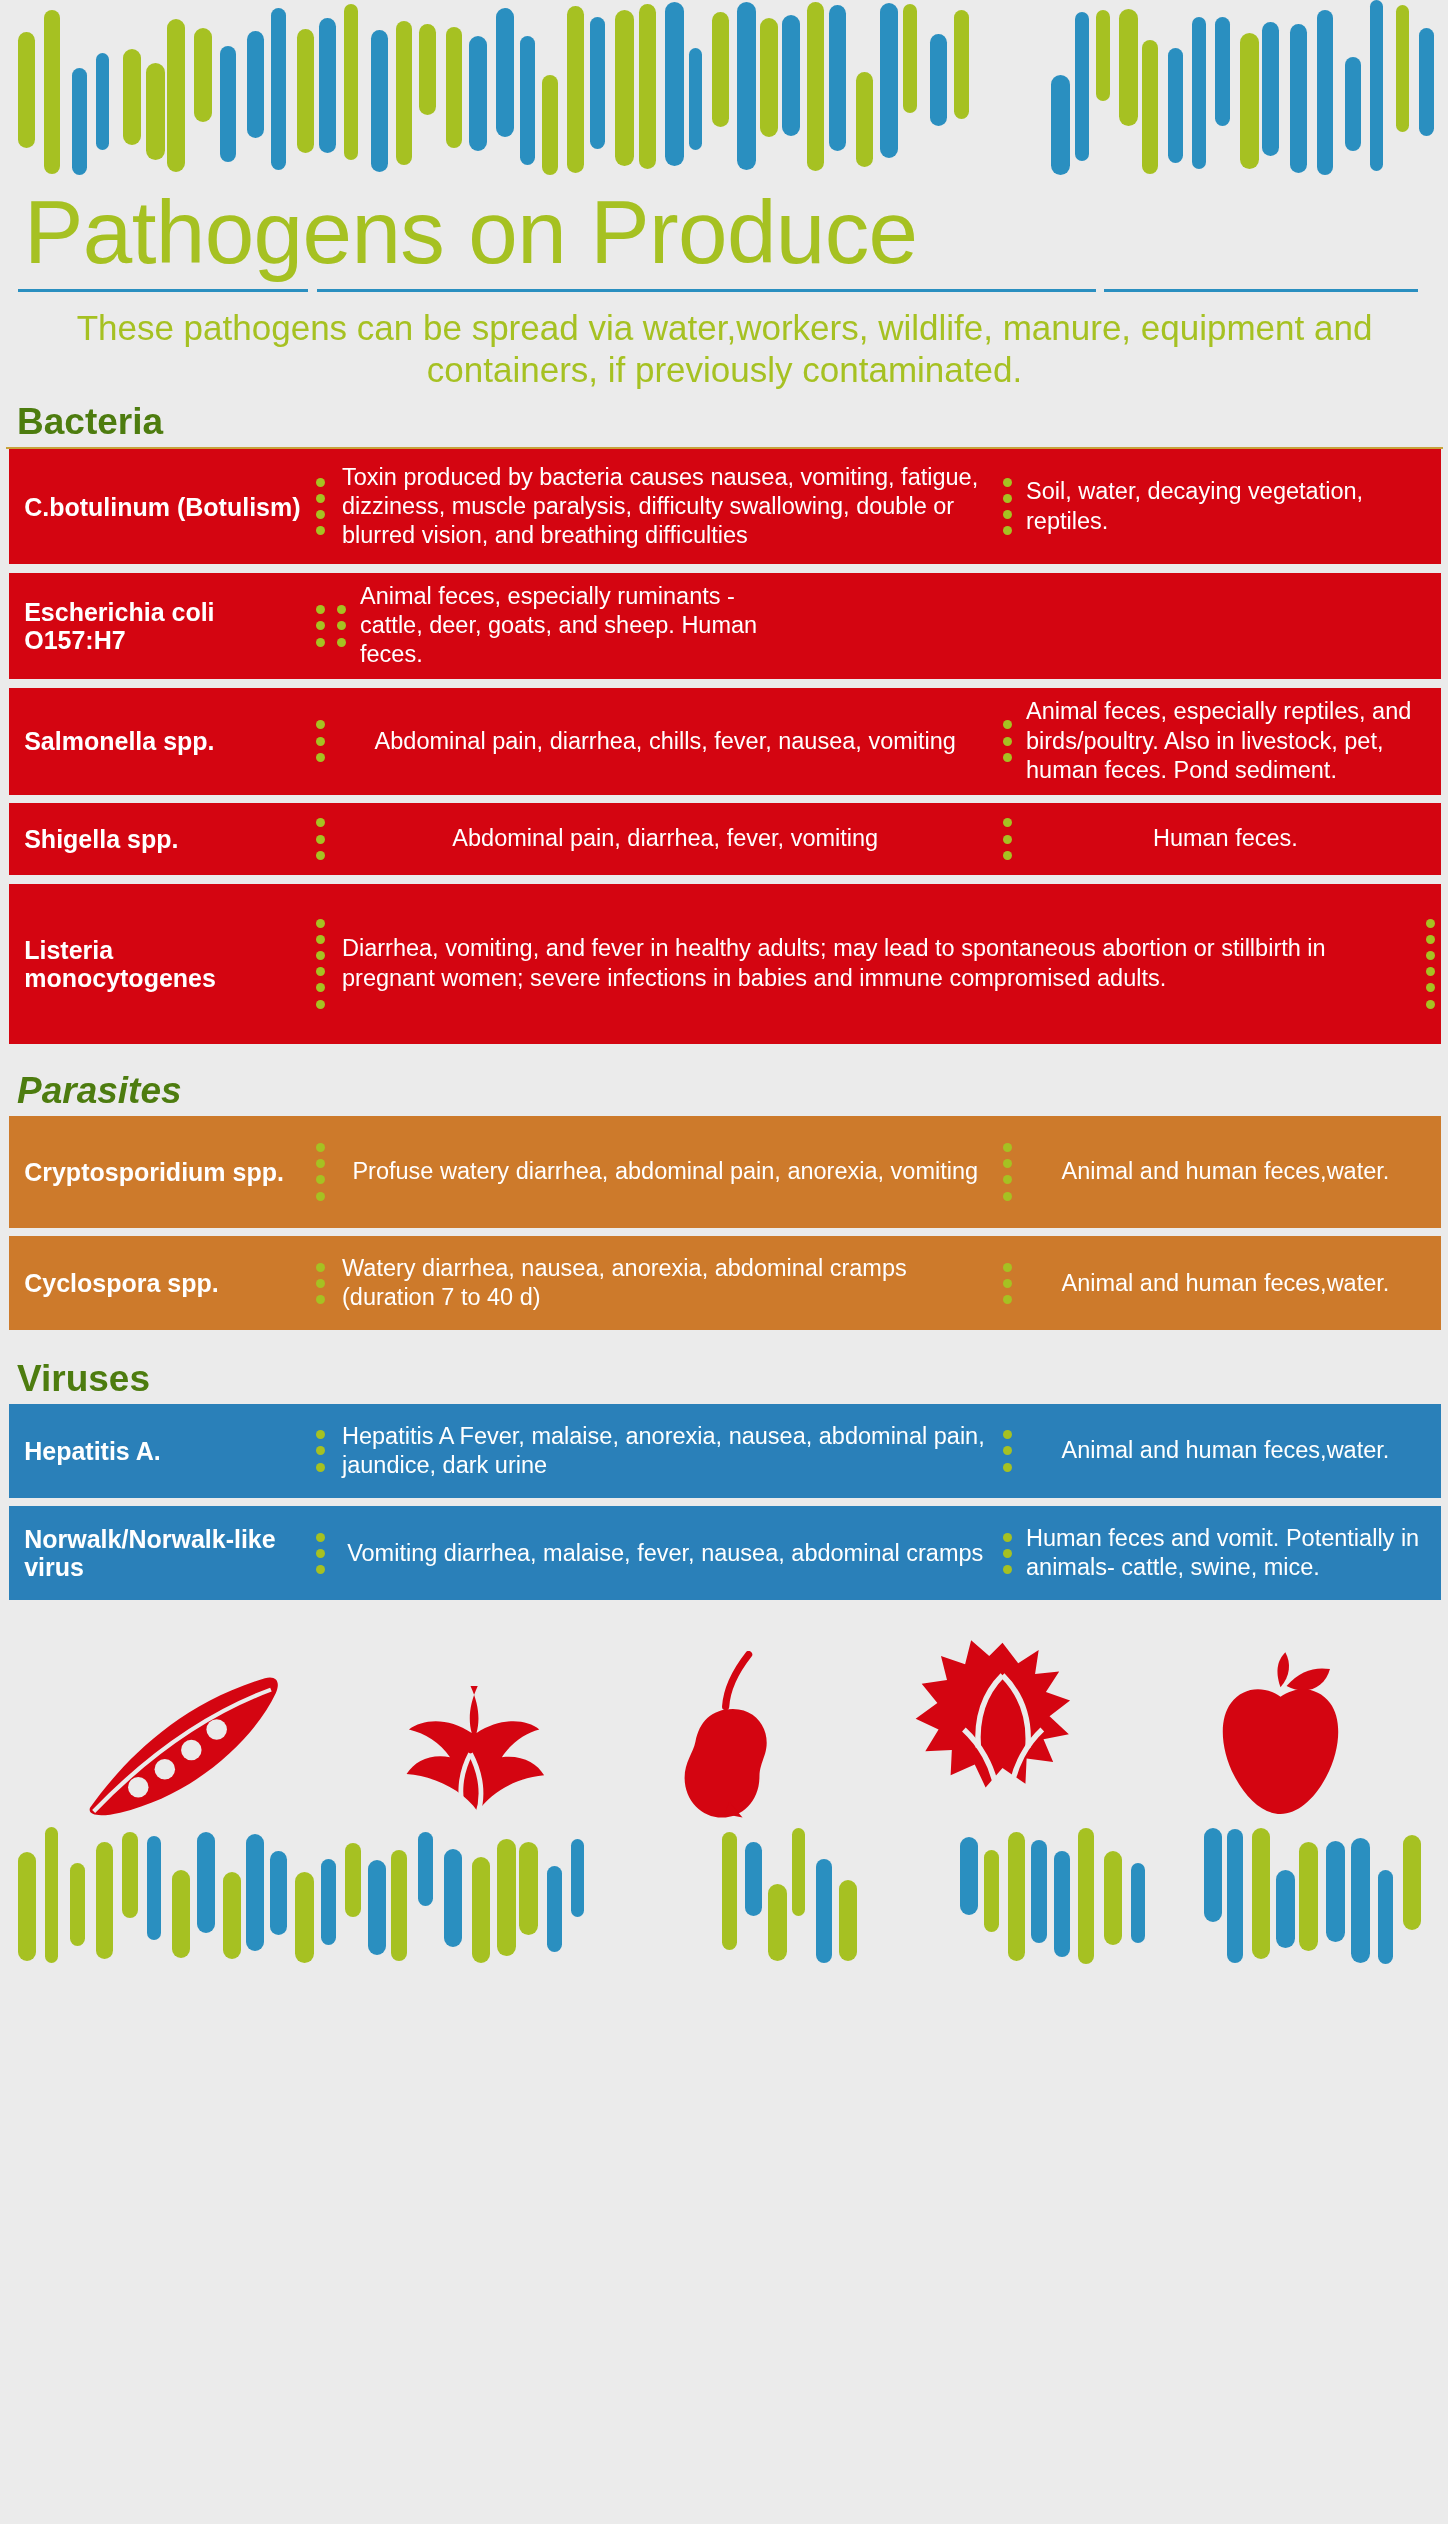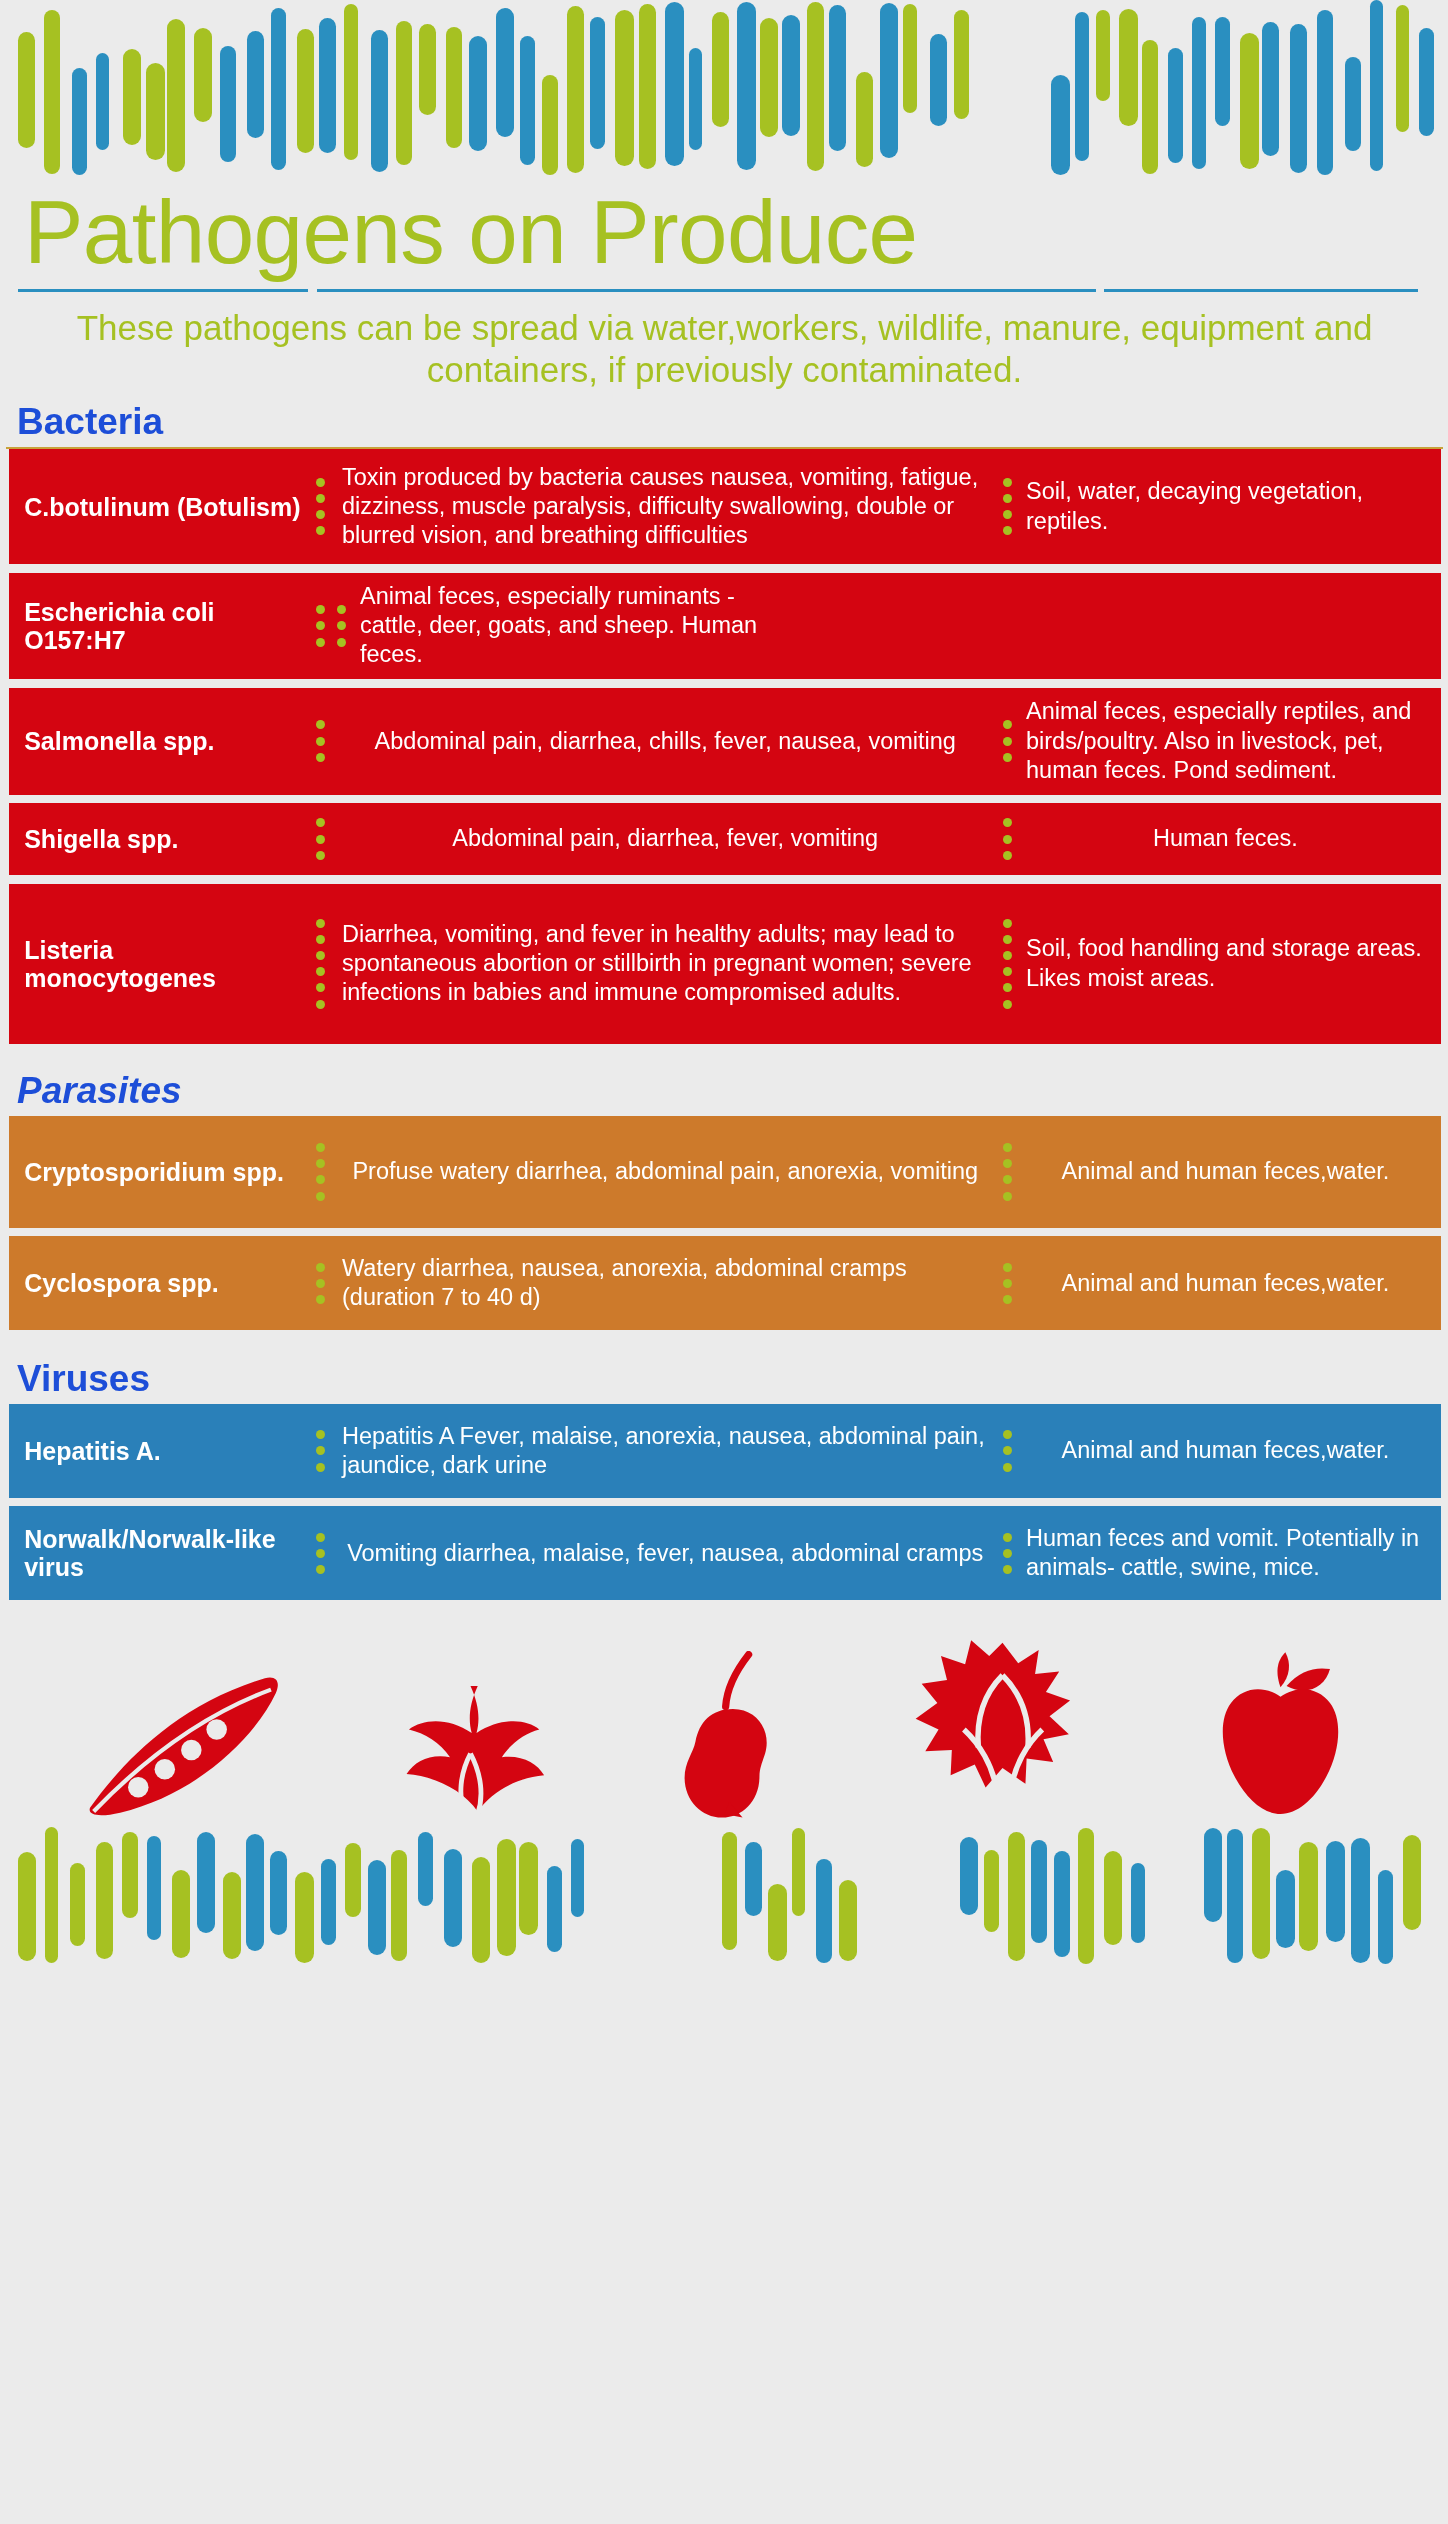--- a/index.html
+++ b/index.html
@@ -61,21 +61,21 @@
     color: #a6c122;
     font-size: 35px;
     line-height: 1.18;
     padding: 0 42px;
   }
 
   
   .section-heading {
     font-size: 37px;
     font-weight: bold;
-    color: #1d4ed8;
+    color: #4d7c0f;
     padding: 0 0 3.6px 17px;
   }
   #bacteria-heading { margin-top: 11px; }
   #parasites-heading { margin-top: 26.6px; font-style: italic; }
   #viruses-heading { margin-top: 28px; }
 
   .hr-gold {
     height: 2.4px;
     background: #c8a23a;
     margin: 0 6px 0 6px;
@@ -303,21 +303,20 @@
       </div>
       <div class="cell-symptoms">Diarrhea, vomiting, and fever in healthy adults; may lead to spontaneous abortion or stillbirth in pregnant women; severe infections in babies and immune compromised adults.</div>
       <div class="dots">
         <i></i>
         <i></i>
         <i></i>
         <i></i>
         <i></i>
         <i></i>
       </div>
-      <div class="cell-source">Soil, food handling and storage areas. Likes moist areas.</div>
     </div>
   </div>
 
 <div class="section-heading" id="parasites-heading">Parasites</div>
 <div class="rows" id="parasite-rows">
     <div class="row parasite" style="min-height: 112px;">
       <div class="cell-name">Cryptosporidium spp.</div>
       <div class="dots">
         <i></i>
         <i></i>

